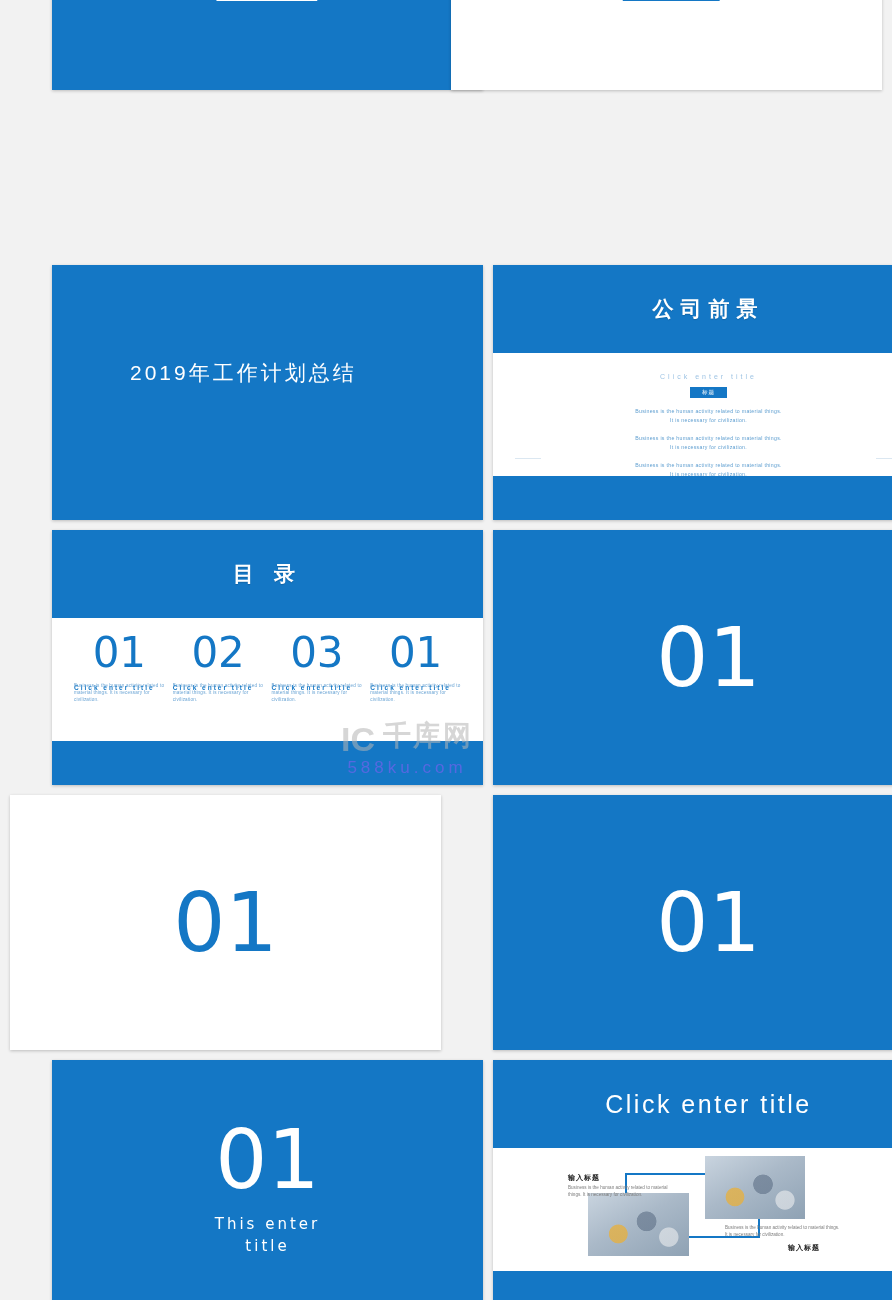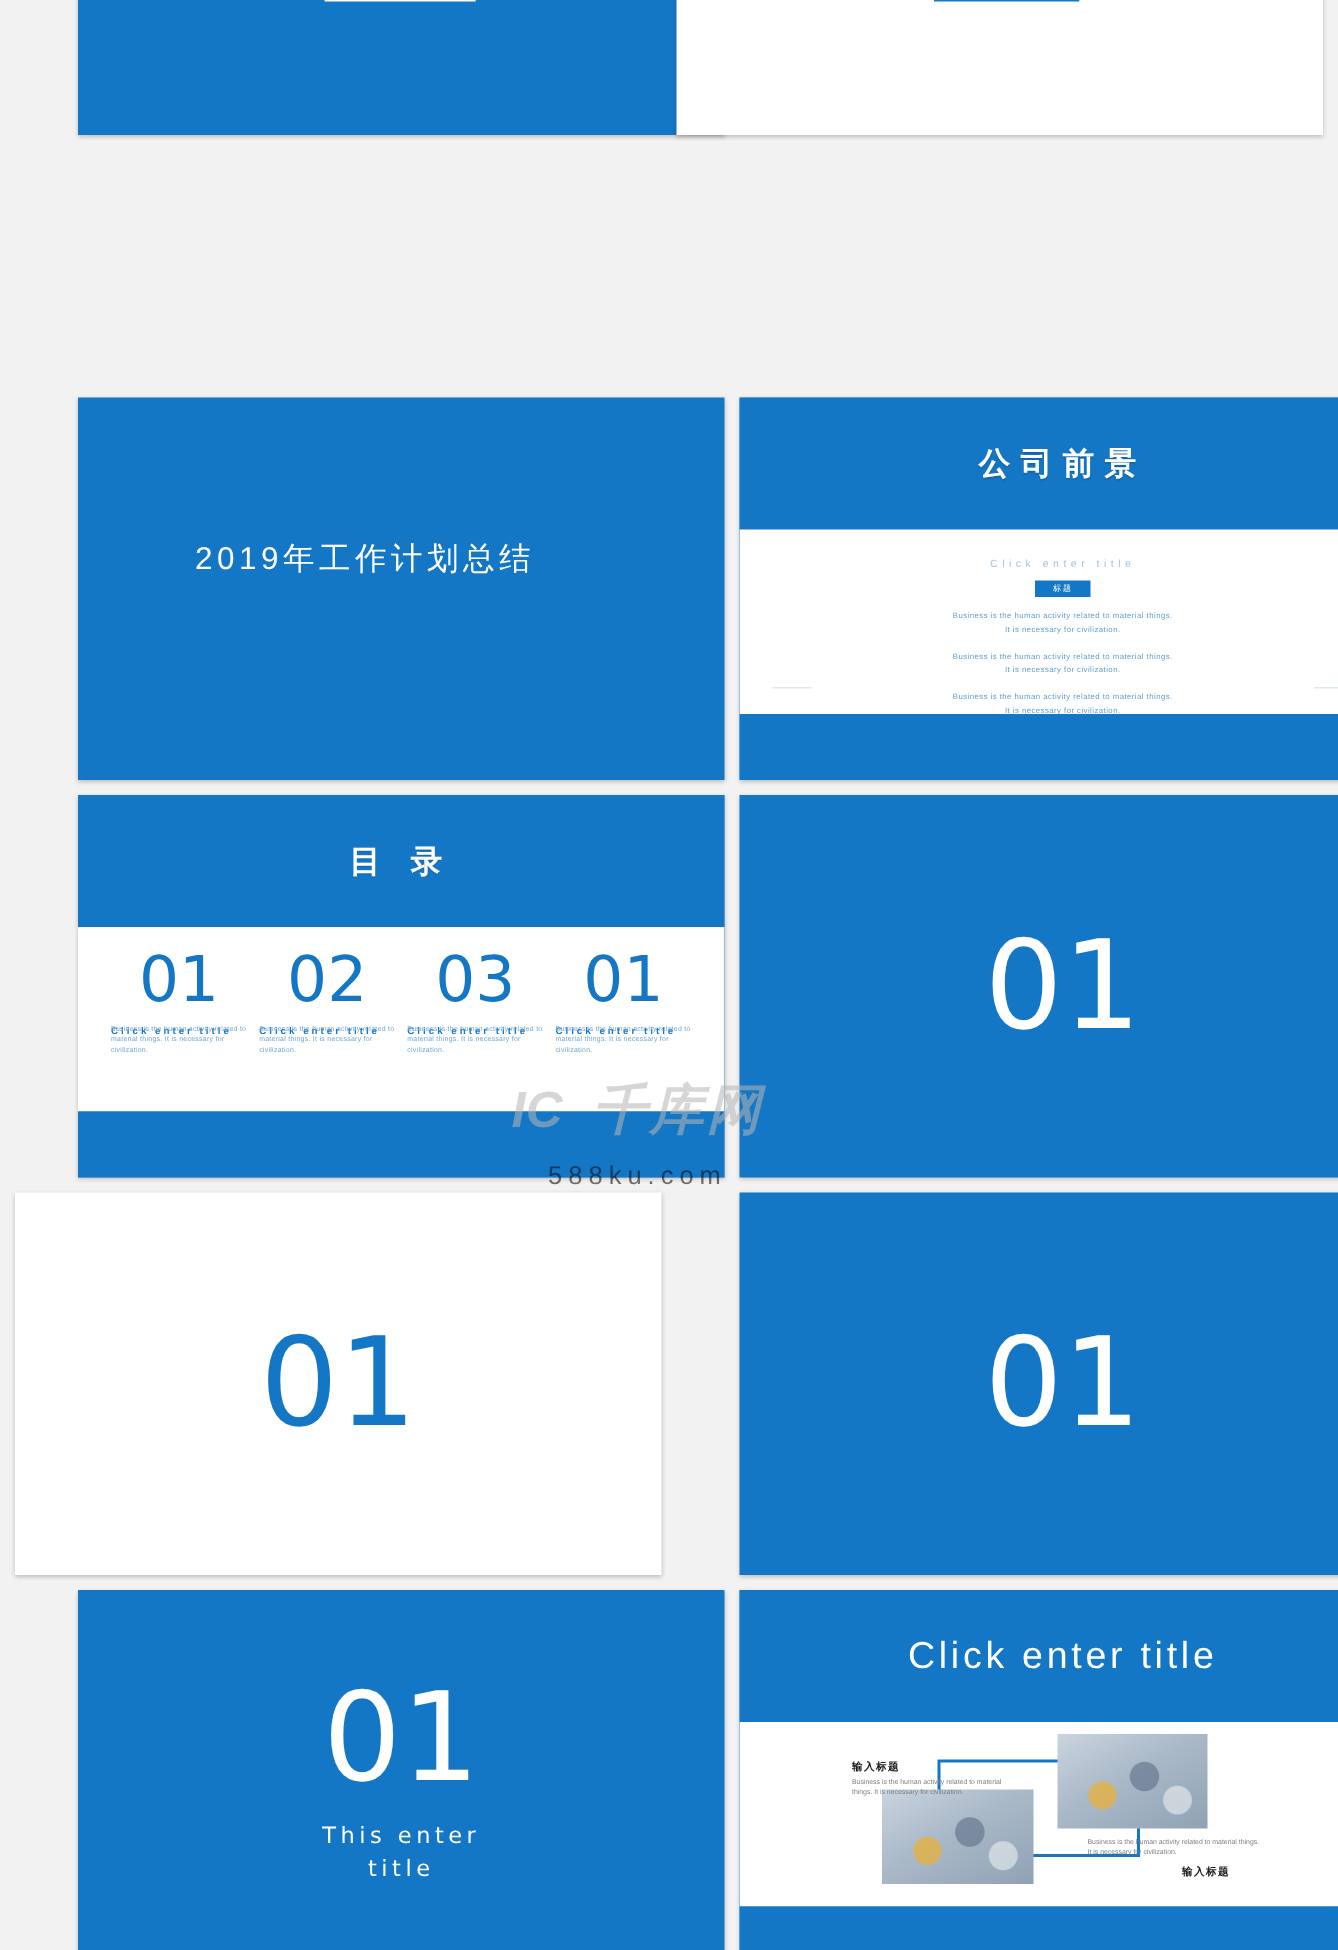--- a/index.html
+++ b/index.html
@@ -147,24 +147,24 @@
   
   #watermark {
     position: absolute; left: 0; top: 0; width: 892px; height: 1300px;
     pointer-events: none;
   }
   .wm-inner {
     position: absolute; left: 341px; top: 722px;
     display: flex; flex-direction: column; align-items: center;
     opacity: .55;
   }
-  .wm-row { display: flex; align-items: center; gap: 20px; font-style: italic; }
+  .wm-row { display: flex; align-items: flex-start; gap: 8px; }
   .wm-logo { font-size: 34px; font-weight: bold; color: #b5b5b5; line-height: 1; }
-  .wm-cn { font-size: 36px; font-weight: bold; color: #b5b5b5; line-height: 1; letter-spacing: 2px; }
-  .wm-url { font-size: 17px; color: #000000; letter-spacing: 4px; margin-top: 16px; }
+  .wm-cn { font-size: 28px; font-weight: bold; color: #b5b5b5; line-height: 1; letter-spacing: 2px; }
+  .wm-url { font-size: 17px; color: #8b5cf6; letter-spacing: 4px; margin-top: 2px; }
 </style>
 </head>
 <body>
 
 <div id="grid">
 
   <div class="row-clip">
     <div class="slide blue">
       <div class="bignum-crop w">2</div>
     </div>

